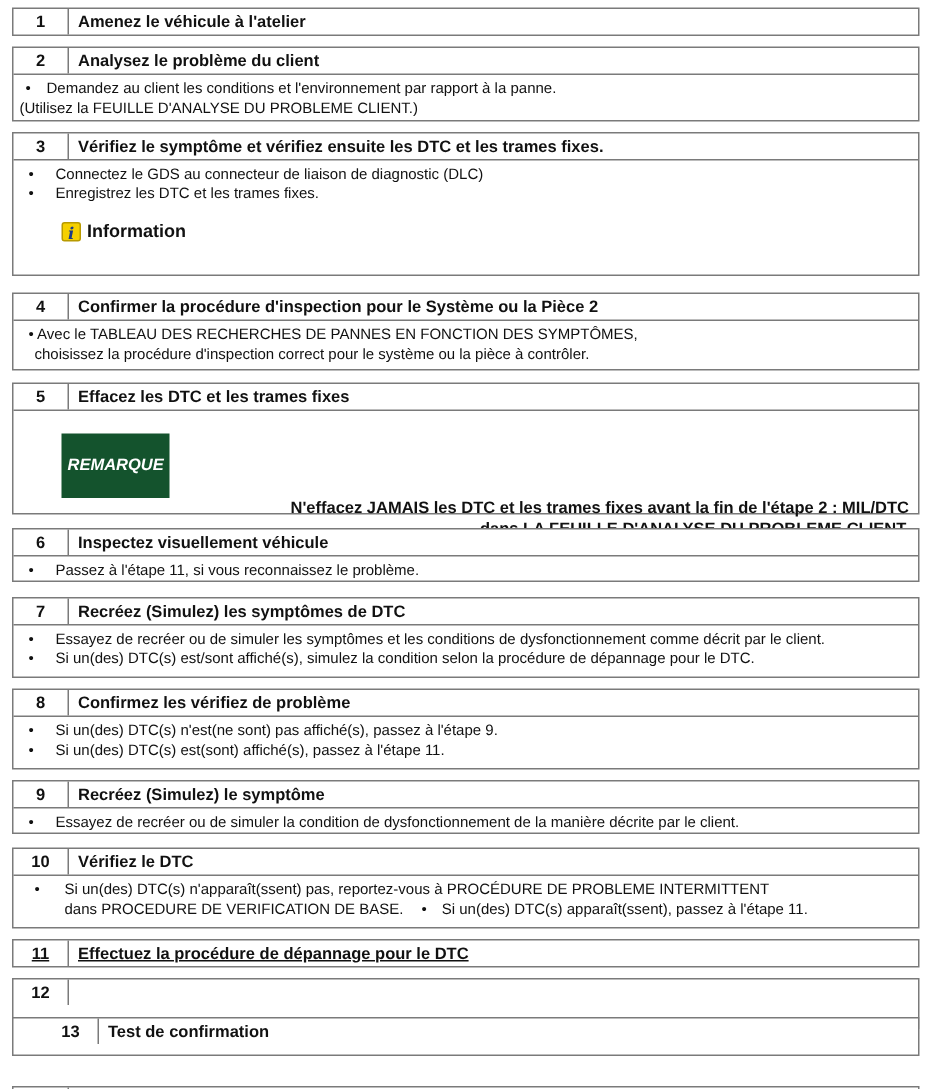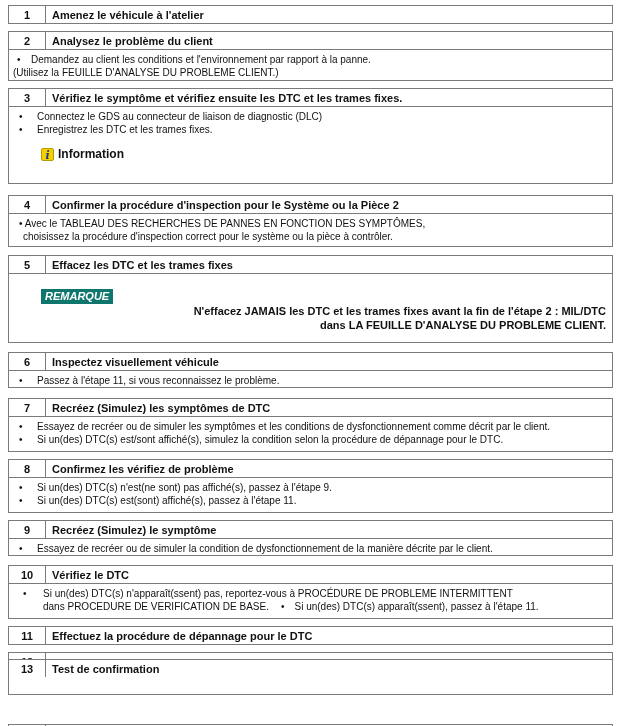--- a/index.html
+++ b/index.html
@@ -26,22 +26,22 @@
   .dot { width: 18px; flex: 0 0 18px; text-align: left; padding-left: 2px; }
   .info-head { display: flex; align-items: center; margin-top: 12px; margin-left: 24px; font-weight: bold; font-size: 12px; }
   .info-icon {
     width: 13px; height: 13px; background: #f5d000; border: 1px solid #b89a00;
     border-radius: 2px; color: #1a3a8a; font-weight: bold; font-style: italic;
     font-family: "DejaVu Serif", serif; font-size: 11px; line-height: 13px;
     text-align: center; margin-right: 4px; box-sizing: border-box;
   }
   .info-text { margin-left: 24px; font-style: italic; font-size: 10px; margin-top: 2px; }
   .remarque {
-    display: inline-block; background: #0f766e; color: #fff; font-weight: bold;
-    font-style: italic; font-size: 11px; padding: 1px 4px; margin-top: 12px; margin-left: 24px;
+    display: inline-block; background: #14532d; color: #fff; font-weight: bold;
+    font-style: italic; font-size: 11px; padding: 15px 4px; margin-top: 12px; margin-left: 24px;
   }
   .warn { margin-left: 24px; font-weight: bold; font-size: 11px; line-height: 13px; margin-top: 1px; text-align: right; }
 </style>
 </head>
 <body>
 
 <div class="step" style="top:5px;height:19px;">
   <div class="hdr">
       <div class="num">1</div>
       <div class="title">Amenez le véhicule à l'atelier</div>
@@ -177,34 +177,34 @@
         <span>Si un(des) DTC(s) n'apparaît(ssent) pas, reportez-vous à PROCÉDURE DE PROBLEME INTERMITTENT</span>
       </div>
     <div class="bl" style="padding-left:26px;">
       <span>dans PROCEDURE DE VERIFICATION DE BASE.</span>
       <span style="margin:0 10px 0 12px;">•</span>
       <span>Si un(des) DTC(s) apparaît(ssent), passez à l'étape 11.</span>
     </div>
   </div>
 </div>
 
-<div class="step" style="top:626px;height:19px;">
+<div class="step" style="top:626px;height:19px;text-decoration:underline;">
   <div class="hdr">
       <div class="num">11</div>
       <div class="title">Effectuez la procédure de dépannage pour le DTC</div>
     </div>
 </div>
 
 <div class="step" style="top:652px;height:34px;">
   <div class="hdr">
       <div class="num">12</div>
     </div>
 </div>
 
-<div class="step" style="top:659px;height:36px;">
+<div class="step" style="top:678px;height:26px;padding-left:20px;">
   <div class="hdr">
       <div class="num">13</div>
       <div class="title">Test de confirmation</div>
     </div>
 </div>
 
 <div class="step" style="top:724px;height:35px;">
   <div class="hdr">
       <div class="num">14</div>
       <div class="title">FIN</div>

